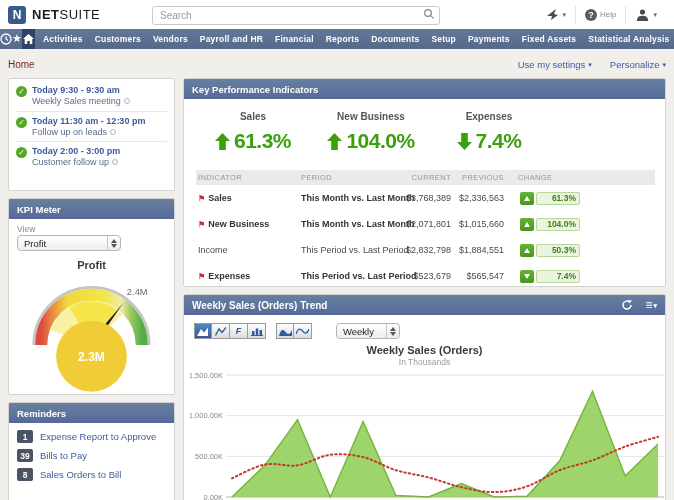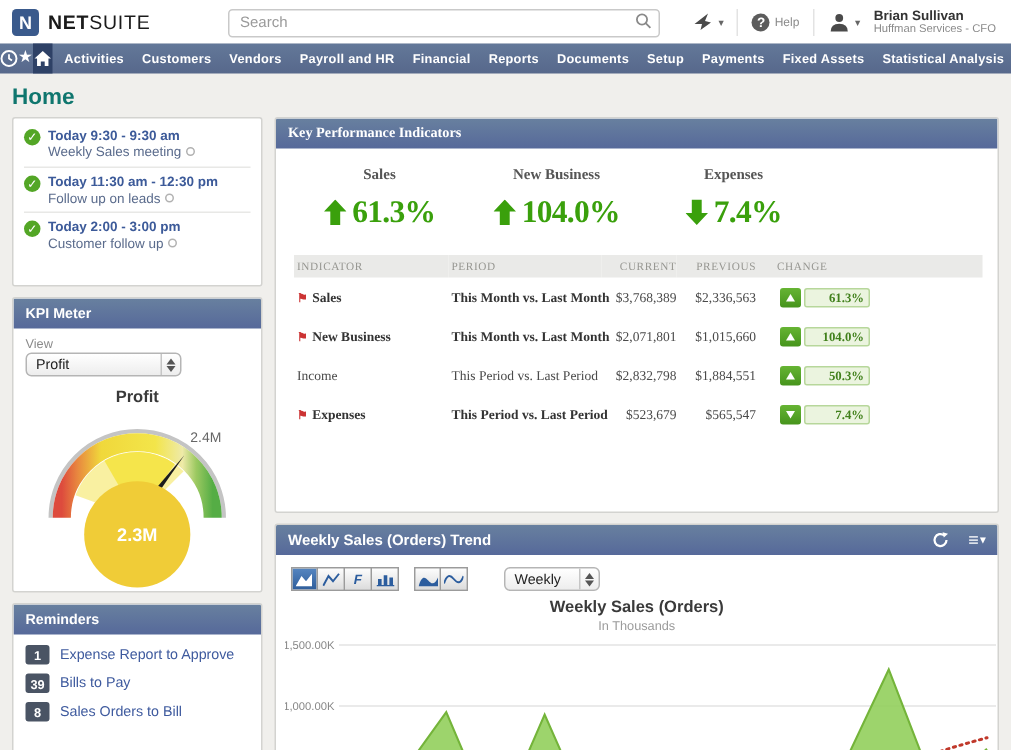--- a/index.html
+++ b/index.html
@@ -31,21 +31,21 @@
   .nav-icon { width:30px; display:flex; align-items:center; justify-content:center; cursor:pointer; }
   .nav-star { font-size:11px; line-height:1; padding-bottom:1px; }
   .nav-home { width:28px; background:#2e4166; display:flex; align-items:center; justify-content:center; cursor:pointer; }
   .nav-tabs { display:flex; align-items:center; gap:12px; padding-left:8px; }
   .nav-tab { font-size:8.5px; font-weight:bold; letter-spacing:.2px; white-space:nowrap; cursor:pointer; }
   .nav-more { margin-left:auto; padding:0 14px; display:flex; align-items:center; font-weight:bold; font-size:11px; letter-spacing:1px; cursor:pointer; }
 
   
   .content { padding:5px 8px 0 8px; }
   .title-row { display:flex; align-items:center; height:21px; }
-  .page-title { font-size:15px; font-weight:bold; color:#0f766e; }
+  .page-title { font-size:10px; font-weight:normal; color:#7f1d1d; }
   .title-links { margin-left:auto; display:flex; gap:18px; }
   .tlink { font-size:9.5px; color:#3e5a9e; cursor:pointer; display:flex; align-items:center; gap:3px; }
   .tlink .caret { color:#3e5a9e; }
 
   .cols { display:flex; gap:8px; margin-top:3px; }
   .left-col { width:167px; display:flex; flex-direction:column; gap:7px; }
   .right-col { width:483px; display:flex; flex-direction:column; gap:7px; }
 
   .panel { background:#fff; border:1px solid #d3d3d0; border-radius:2px; overflow:hidden; }
   .panel-h { background:linear-gradient(#68809f,#56699a); color:#fff; font-size:9.5px; font-weight:bold; padding:0 8px; height:20px; display:flex; align-items:center; }
@@ -77,21 +77,21 @@
   
   .rem { height:100px; }
   .rem-body { padding:4px 8px; }
   .rem-item { display:flex; align-items:center; gap:7px; padding:3px 0; cursor:pointer; }
   .rem-badge { min-width:16px; height:13px; background:#4a5464; border-radius:2px; color:#fff; font-size:8.5px; font-weight:bold; display:flex; align-items:center; justify-content:center; padding:0 2px; }
   .rem-label { font-size:9.5px; color:#3e5a9e; }
 
   .settings { height:60px; }
 
   
-  .kpis { height:264px;font-family:Liberation Serif, serif; }
+  .kpis { height:209px; }
   .metrics { display:flex; padding:12px 0 0 10px; height:68px; }
   .metric { width:118px; display:flex; flex-direction:column; align-items:center; }
   .metric-name { font-size:10px; font-weight:bold; color:#555; }
   .metric-val { display:flex; align-items:center; gap:4px; margin-top:7px; }
   .metric-pct { font-size:21px; font-weight:bold; color:#3aa00c; letter-spacing:-.5px; }
 
   table.kpi-table { border-collapse:collapse; table-layout:fixed; width:459px; margin:3px 12px 0 12px; }
   .kpi-table col.c-ind { width:103px; } .kpi-table col.c-per { width:102px; }
   .kpi-table col.c-cur { width:50px; } .kpi-table col.c-prev { width:53px; } .kpi-table col.c-chg { width:151px; }
   .kpi-table th { background:#eaeae8; color:#979792; font-size:7.5px; font-weight:normal; letter-spacing:.4px; text-align:left; padding:3px 0 3px 2px; }
@@ -154,24 +154,20 @@
         <span class="help-label">Help</span>
       </div>
       <div class="tsep"></div>
       <div class="ticon">
         <svg width="15" height="14" viewBox="0 0 15 14">
             <circle cx="7.5" cy="4" r="2.6" fill="#4a4a4a"></circle>
             <path d="M1.8 13 Q1.8 7.8 7.5 7.8 Q13.2 7.8 13.2 13 Z" fill="#4a4a4a"></path>
           </svg>
         <span class="caret">▾</span>
       </div>
-      <div class="user-info">
-        <div class="user-name">Brian Sullivan</div>
-        <div class="user-role">Huffman Services - CFO</div>
-      </div>
     </div>
   </div>
 
   <div class="navbar">
     <div class="nav-icon">
       <svg width="12" height="12" viewBox="0 0 12 12">
           <circle cx="6" cy="6" r="5" fill="none" stroke="#fff" stroke-width="1.3"></circle>
           <path d="M6 3.2 V6 L8 7.4" fill="none" stroke="#fff" stroke-width="1.2"></path>
         </svg>
     </div>
@@ -195,20 +191,30 @@
         <div class="nav-tab">Payments</div>
         <div class="nav-tab">Fixed Assets</div>
         <div class="nav-tab">Statistical Analysis</div>
       </div>
     <div class="nav-more">...</div>
   </div>
 
   <div class="content">
     <div class="title-row">
       <div class="page-title">Home</div>
+      <div class="title-links">
+        <div class="tlink">
+            <span>Use my settings</span>
+            <span class="caret">▾</span>
+          </div>
+        <div class="tlink">
+            <span>Personalize</span>
+            <span class="caret">▾</span>
+          </div>
+      </div>
     </div>
 
     <div class="cols">
 
       <div class="left-col">
 
         <div class="panel cal">
           <div class="cal-body" id="cal-body">
               <div class="cal-item">
     <span class="chk">✓</span>

